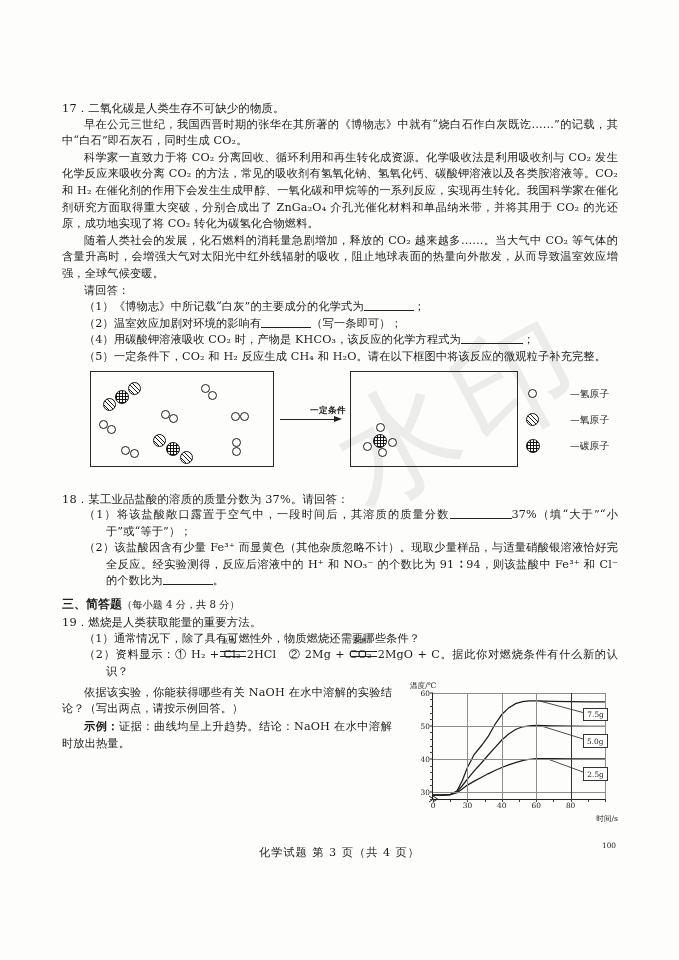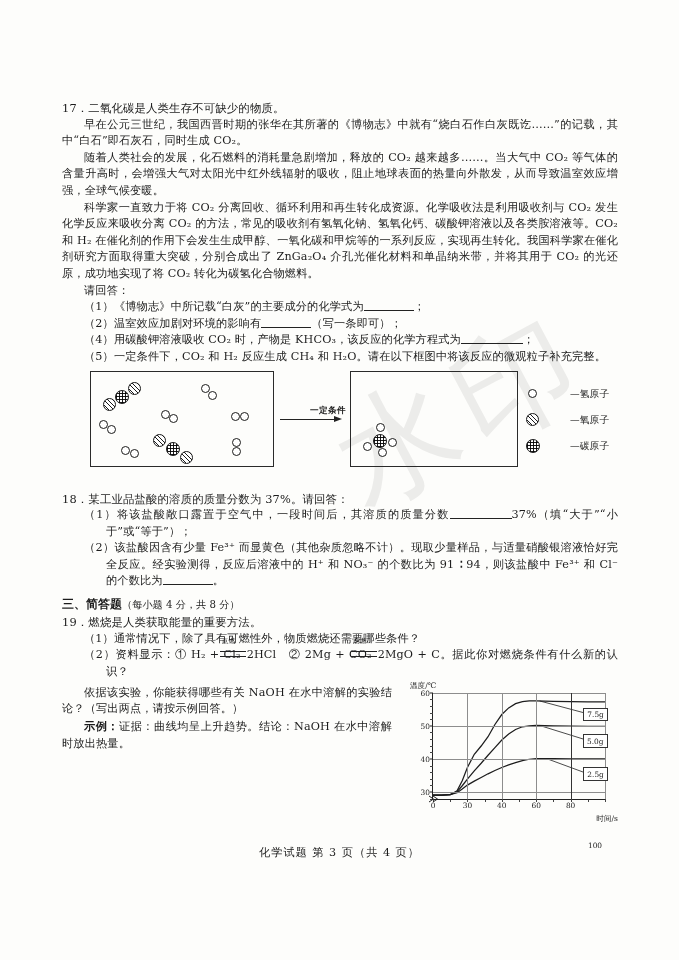--- a/index.html
+++ b/index.html
@@ -346,22 +346,22 @@
 
 <div class="page">
 
   <div class="watermark">水印</div>
 
   <div class="paper-body">
 
     <div class="q-block">
       <div class="line q-head">17．二氧化碳是人类生存不可缺少的物质。</div>
       <div class="line ind1">早在公元三世纪，我国西晋时期的张华在其所著的《博物志》中就有“烧白石作白灰既讫……”的记载，其中“白石”即石灰石，同时生成 CO₂。</div>
+      <div class="line ind1">科学家一直致力于将 CO₂ 分离回收、循环利用和再生转化成资源。化学吸收法是利用吸收剂与 CO₂ 发生化学反应来吸收分离 CO₂ 的方法，常见的吸收剂有氢氧化钠、氢氧化钙、碳酸钾溶液以及各类胺溶液等。CO₂ 和 H₂ 在催化剂的作用下会发生生成甲醇、一氧化碳和甲烷等的一系列反应，实现再生转化。我国科学家在催化剂研究方面取得重大突破，分别合成出了 ZnGa₂O₄ 介孔光催化材料和单晶纳米带，并将其用于 CO₂ 的光还原，成功地实现了将 CO₂ 转化为碳氢化合物燃料。</div>
       <div class="line ind1">随着人类社会的发展，化石燃料的消耗量急剧增加，释放的 CO₂ 越来越多……。当大气中 CO₂ 等气体的含量升高时，会增强大气对太阳光中红外线辐射的吸收，阻止地球表面的热量向外散发，从而导致温室效应增强，全球气候变暖。</div>
-      <div class="line ind1">科学家一直致力于将 CO₂ 分离回收、循环利用和再生转化成资源。化学吸收法是利用吸收剂与 CO₂ 发生化学反应来吸收分离 CO₂ 的方法，常见的吸收剂有氢氧化钠、氢氧化钙、碳酸钾溶液以及各类胺溶液等。CO₂ 和 H₂ 在催化剂的作用下会发生生成甲醇、一氧化碳和甲烷等的一系列反应，实现再生转化。我国科学家在催化剂研究方面取得重大突破，分别合成出了 ZnGa₂O₄ 介孔光催化材料和单晶纳米带，并将其用于 CO₂ 的光还原，成功地实现了将 CO₂ 转化为碳氢化合物燃料。</div>
       <div class="line ind1">请回答：</div>
 
       <div class="line ind-hang"><span>（1）《博物志》中所记载“白灰”的主要成分的化学式为</span><span class="blank bk-m"></span><span>；</span></div>
 
       <div class="line ind-hang"><span>（2）温室效应加剧对环境的影响有</span><span class="blank bk-m"></span><span>（写一条即可）；</span></div>
 
 
       <div class="line ind-hang"><span>（4）用碳酸钾溶液吸收 CO₂ 时，产物是 KHCO₃，该反应的化学方程式为</span><span class="blank bk-l"></span><span>；</span></div>
 
       <div class="line ind-hang2">（5）一定条件下，CO₂ 和 H₂ 反应生成 CH₄ 和 H₂O。请在以下框图中将该反应的微观粒子补充完整。</div>
@@ -495,21 +495,21 @@
             <div class="gl-v" style="left: 68.8px;"></div>
             <div class="tick-x" style="left: 68.8px;">40</div>
             <div class="minor-x" style="left: 68.8px;"></div>
             <div class="gl-v" style="left: 103.2px;"></div>
             <div class="tick-x" style="left: 103.2px;">60</div>
             <div class="minor-x" style="left: 103.2px;"></div>
             <div class="gl-v strong" style="left: 137.6px;"></div>
             <div class="tick-x" style="left: 137.6px;">80</div>
             <div class="minor-x" style="left: 137.6px;"></div>
             <div class="gl-v" style="left: 172px;"></div>
-            <div class="tick-x" style="left: 162px; margin-top: 43px;">100</div>
+            <div class="tick-x" style="left: 176px; margin-top: 43px;">100</div>
             <div class="minor-x" style="left: 172px;"></div>
             <div class="minor-x" style="left: 17.2px; height: 2px;"></div>
             <div class="minor-x" style="left: 51.6px; height: 2px;"></div>
             <div class="minor-x" style="left: 86px; height: 2px;"></div>
             <div class="minor-x" style="left: 120.4px; height: 2px;"></div>
             <div class="minor-x" style="left: 154.8px; height: 2px;"></div>
             <div class="axis-break" style="bottom: 0px;"><svg width="9" height="10" viewBox="0 0 9 10">
                 <path d="M0,8 L4.5,5 L0,2" fill="none" stroke="#222" stroke-width="1"></path>
                 <path d="M4,8 L8.5,5 L4,2" fill="none" stroke="#222" stroke-width="1"></path>
               </svg></div>

